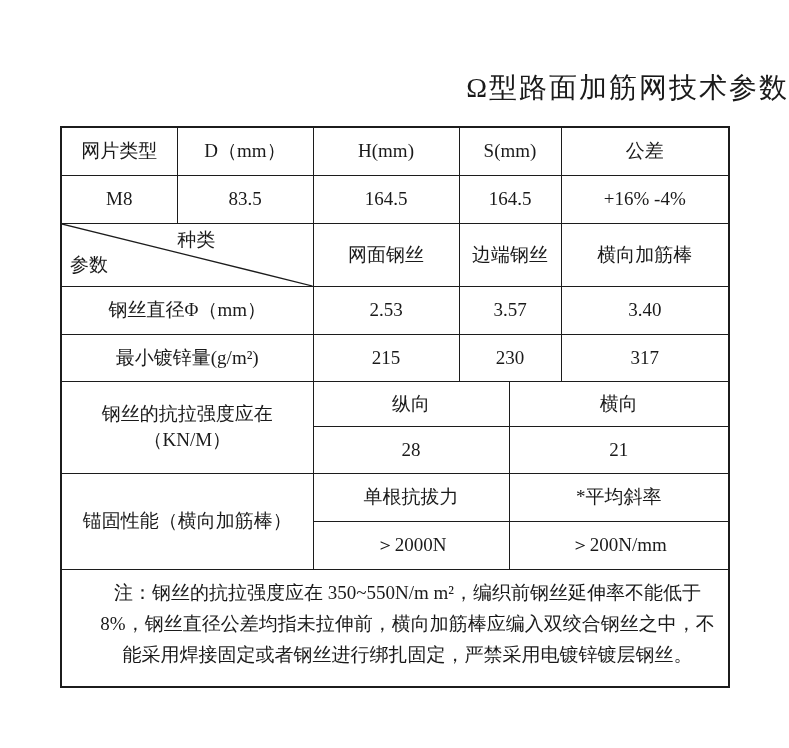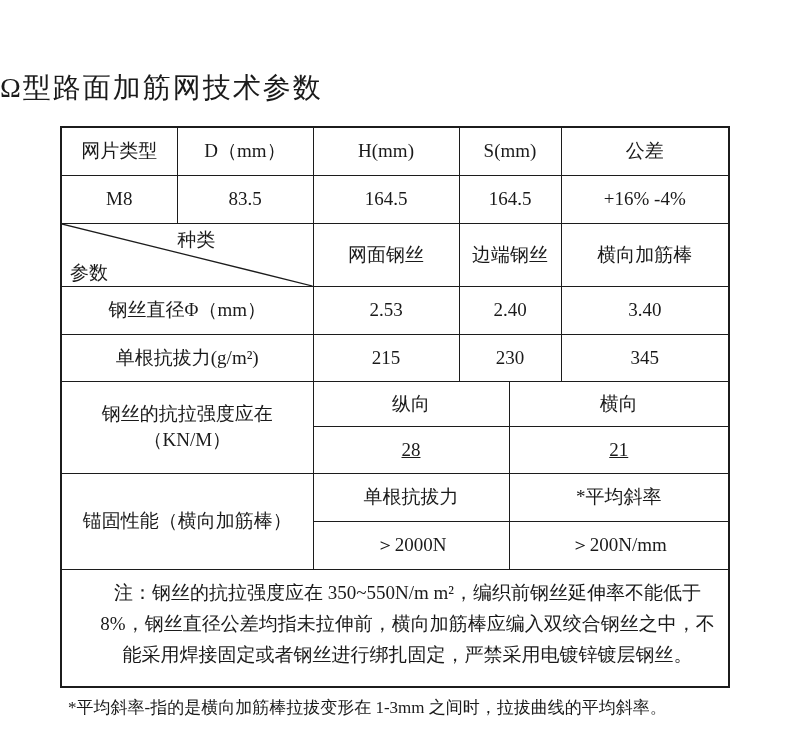--- a/index.html
+++ b/index.html
@@ -5,46 +5,46 @@
   :root { --line:#1c1c1c; --ink:#1a1a1a; --paper:#ffffff; }
   * { margin:0; padding:0; box-sizing:border-box; }
   html,body { background:var(--paper); }
   body {
     width:789px; height:748px; overflow:hidden;
     font-family:"Liberation Serif","DejaVu Serif",serif;
     color:var(--ink);
   }
   .page { width:789px; height:748px; padding-top:70px; }
   .title {
-    text-align:left; font-size:28px; font-weight:500;
+    text-align:right; font-size:28px; font-weight:500;
     letter-spacing:2px; line-height:36px;
   }
   table.spec {
     border-collapse:collapse; table-layout:fixed;
     width:668px; margin:20px 0 0 60px;
     border:2px solid var(--line);
   }
   table.spec td {
     border:1px solid var(--line);
     text-align:center; vertical-align:middle;
     font-size:19px; overflow:hidden;
   }
   tr.r1 td, tr.r2 td, tr.r4 td, tr.r5 td { height:48px;margin-top:28px; }
   tr.r2 td { height:48px; }
   tr.r5 td { height:47px; }
   tr.r6 td { height:45px;margin-left:31px; }
-  tr.r7 td { height:47px;text-decoration:underline; }
+  tr.r7 td { height:47px; }
   tr.r8 td, tr.r9 td { height:48px;margin-left:43px; }
   tr.r3 td { height:63px; }
   tr.r10 td { height:104px; }
   td.diag { position:relative; }
   td.diag svg.diagline { position:absolute; left:0; top:0; width:100%; height:100%; display:block; }
   td.diag svg.diagline line { stroke:var(--line); stroke-width:1.3; }
   .diag-top { position:absolute; top:3px; left:46%; font-size:19px; }
-  .diag-bottom { position:absolute; bottom:0; left:8px; font-size:19px; }
+  .diag-bottom { position:absolute; bottom:8px; left:8px; font-size:19px; }
   td.note-cell {
     text-align:left; vertical-align:top;
     padding:7px 8px 16px 33px;
     font-size:18px; line-height:31px;
   }
   .footnote {
     margin:9px 0 0 68px; font-size:17px; line-height:22px;
   }
 </style>
 </head>
@@ -86,28 +86,28 @@
           <span class="diag-top">种类</span>
           <span class="diag-bottom">参数</span>
         </td>
         <td>网面钢丝</td>
         <td colspan="2">边端钢丝</td>
         <td>横向加筋棒</td>
       </tr>
       <tr class="r4">
         <td colspan="2">钢丝直径Φ（mm）</td>
         <td>2.53</td>
-        <td colspan="2">2.40</td>
+        <td colspan="2">3.57</td>
         <td>3.40</td>
       </tr>
       <tr class="r5">
-        <td colspan="2">单根抗拔力(g/m²)</td>
+        <td colspan="2">最小镀锌量(g/m²)</td>
         <td>215</td>
         <td colspan="2">230</td>
-        <td>345</td>
+        <td>317</td>
       </tr>
       <tr class="r6">
         <td colspan="2" rowspan="2">钢丝的抗拉强度应在（KN/M）</td>
         <td colspan="2">纵向</td>
         <td colspan="2">横向</td>
       </tr>
       <tr class="r7">
         <td colspan="2">28</td>
         <td colspan="2">21</td>
       </tr>
@@ -119,15 +119,14 @@
       <tr class="r9">
         <td colspan="2">＞2000N</td>
         <td colspan="2">＞200N/mm</td>
       </tr>
       <tr class="r10">
         <td class="note-cell" colspan="6">注：钢丝的抗拉强度应在 350~550N/m m²，编织前钢丝延伸率不能低于 8%，钢丝直径公差均指未拉伸前，横向加筋棒应编入双绞合钢丝之中，不能采用焊接固定或者钢丝进行绑扎固定，严禁采用电镀锌镀层钢丝。</td>
       </tr>
     </tbody>
   </table>
 
-  <p class="footnote">*平均斜率-指的是横向加筋棒拉拔变形在 1-3mm 之间时，拉拔曲线的平均斜率。</p>
 
 </div>
 
 </body></html>

